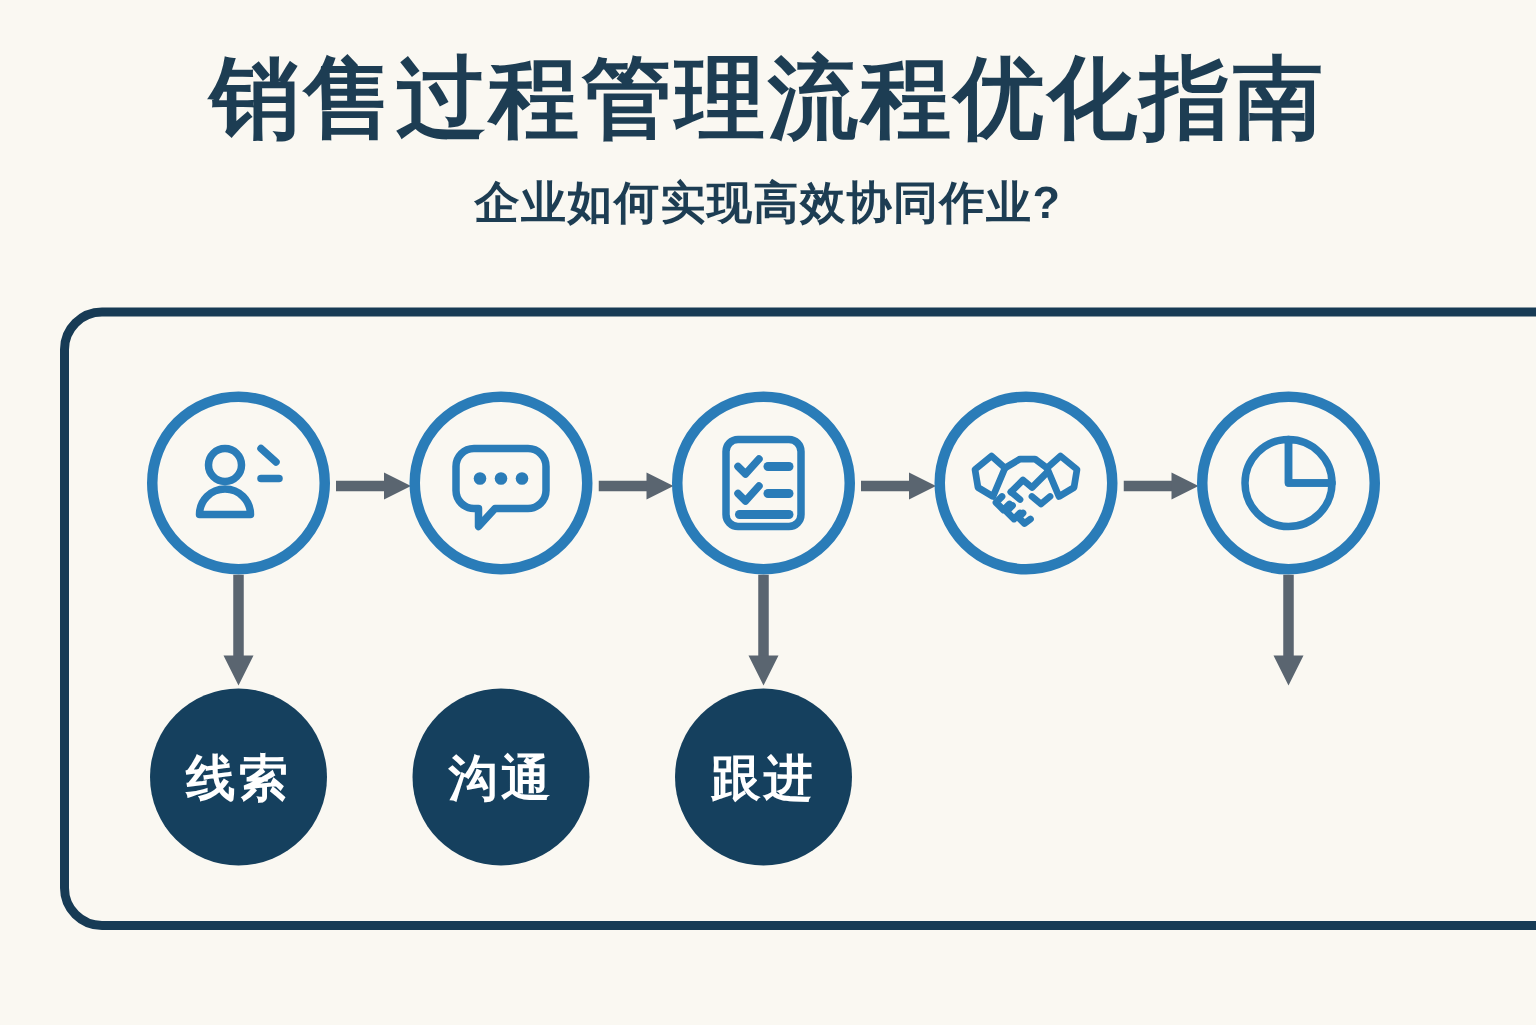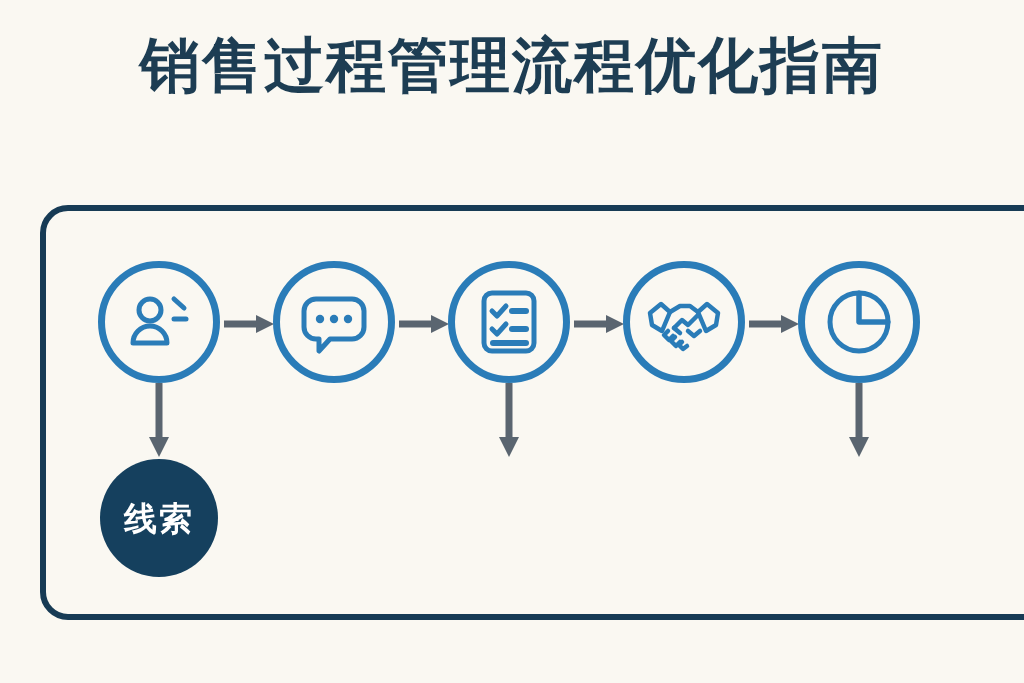--- a/index.html
+++ b/index.html
@@ -77,20 +77,21 @@
     line-height:1;
   }
 </style>
 </head>
 <body>
 
 <div id="stage">
 
   <div class="header">
     <div class="title">销售过程管理流程优化指南</div>
+    <div class="subtitle">企业如何实现高效协同作业?</div>
   </div>
 
   <div class="panel">
     <div class="flow-row">
 
       <div class="node" style="left:52px;">
         <div class="ring">
           <svg width="74" height="74" viewBox="0 0 74 74">
             <circle cx="28" cy="25" r="11" fill="none" stroke="#2a7cb8" stroke-width="5"></circle>
             <path d="M11 58 a17 17 0 0 1 34 0 z" fill="none" stroke="#2a7cb8" stroke-width="5" stroke-linejoin="round"></path>
@@ -194,17 +195,23 @@
       <div class="v-arrow" style="left:800px;">
         <svg width="26" height="78" viewBox="0 0 26 78">
           <line x1="13" y1="0" x2="13" y2="58" stroke="#5a6570" stroke-width="7"></line>
           <path d="M3 54 L13 74 L23 54 z" fill="#5a6570"></path>
         </svg>
       </div>
 
       <div class="bubble" style="left:54px;">
         <span>线索</span>
       </div>
+      <div class="bubble" style="left:229px;">
+        <span>沟通</span>
+      </div>
+      <div class="bubble" style="left:404px;">
+        <span>跟进</span>
+      </div>
 
     </div>
   </div>
 
 </div>
 
 </body></html>

